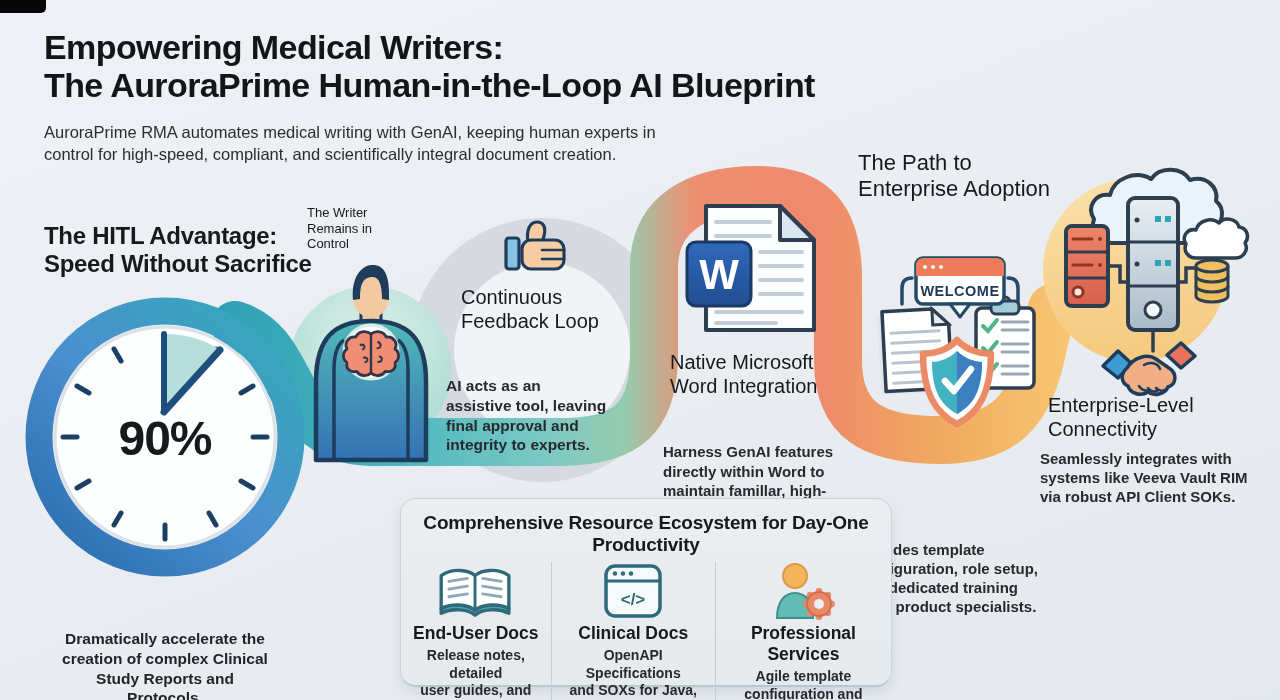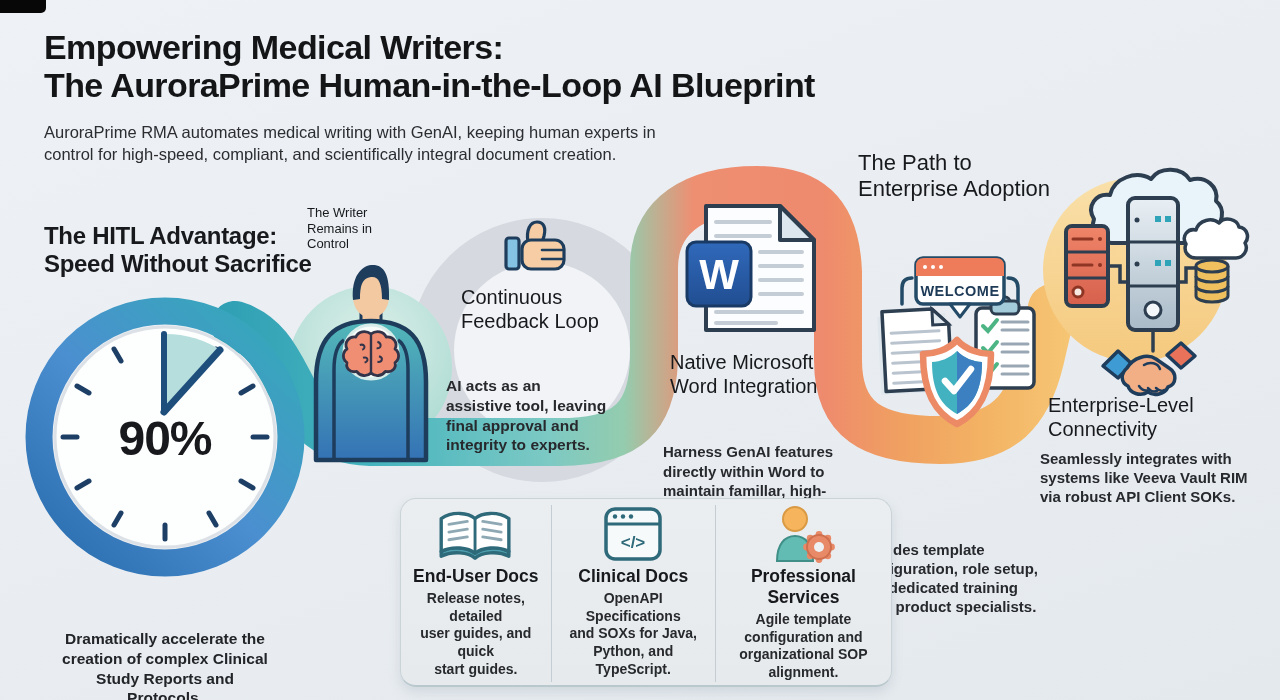--- a/index.html
+++ b/index.html
@@ -311,20 +311,21 @@
 and dedicated training
 from product specialists.</div>
 
   <div class="abs node-heading conn-heading pre">Enterprise-Level
 Connectivity</div>
   <div class="abs node-body conn-body pre">Seamlessly integrates with
 systems like Veeva Vault RIM
 via robust API Client SOKs.</div>
 
   <div class="abs res-box">
+    <div class="res-heading">Comprehensive Resource Ecosystem for Day-One Productivity</div>
     <div class="res-cols">
 
       <div class="res-col c0">
         <div class="icon-wrap">
           <svg width="80" height="58" viewBox="0 0 80 60">
             <path d="M4,53 L4,48 C16,42 32,44 39,50 C46,44 62,42 74,48 L74,53 C62,47 46,49 39,55 C32,49 16,47 4,53 Z" fill="#4f9fb0" stroke="#2e6a7a" stroke-width="3.5" stroke-linejoin="round"></path>
             <path d="M4,48 L4,14 C16,6 32,8 39,14 C46,8 62,6 74,14 L74,48 C62,42 46,44 39,50 C32,44 16,42 4,48 Z" fill="#ffffff" stroke="#2e6a7a" stroke-width="3.5" stroke-linejoin="round"></path>
             <line x1="39" y1="14" x2="39" y2="50" stroke="#2e6a7a" stroke-width="3"></line>
             <path d="M12,20 L31,17 M12,28 L31,25 M12,36 L31,33 M47,17 L66,20 M47,25 L66,28 M47,33 L66,36" fill="none" stroke="#8fa9b4" stroke-width="3" stroke-linecap="round"></path>
           </svg>

